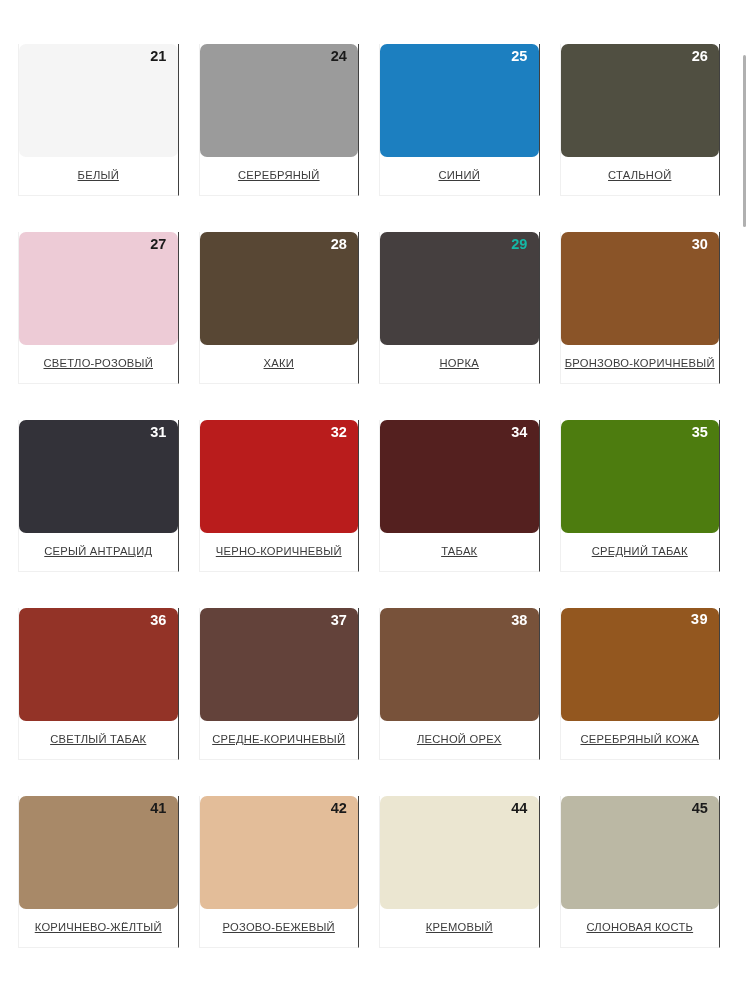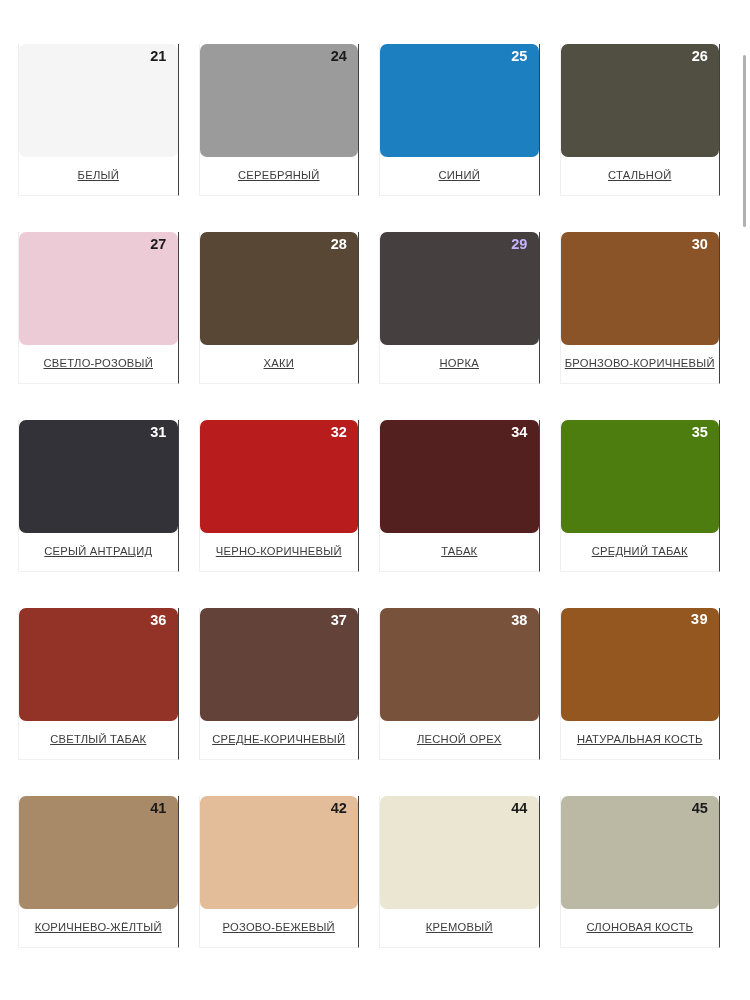--- a/index.html
+++ b/index.html
@@ -151,21 +151,21 @@
       <div class="card-inner">
         <div class="swatch-color" style="background: rgb(88, 71, 52);">
           <div class="swatch-number" style="color: rgb(255, 255, 255);">28</div>
         </div>
         <div class="swatch-label">ХАКИ</div>
       </div>
     </div>
     <div class="swatch-card">
       <div class="card-inner">
         <div class="swatch-color" style="background: rgb(69, 63, 63);">
-          <div class="swatch-number" style="color: #c4b5fd; text-align: center;">29</div>
+          <div class="swatch-number" style="color: #14b8a6; text-align: center;">29</div>
         </div>
         <div class="swatch-label">НОРКА</div>
       </div>
     </div>
     <div class="swatch-card">
       <div class="card-inner">
         <div class="swatch-color" style="background: rgb(138, 84, 40); padding-left: 44px;">
           <div class="swatch-number" style="color: rgb(255, 255, 255);">30</div>
         </div>
         <div class="swatch-label">БРОНЗОВО-КОРИЧНЕВЫЙ</div>
@@ -225,21 +225,21 @@
           <div class="swatch-number" style="color: rgb(255, 255, 255);">38</div>
         </div>
         <div class="swatch-label">ЛЕСНОЙ ОРЕХ</div>
       </div>
     </div>
     <div class="swatch-card">
       <div class="card-inner">
         <div class="swatch-color" style="background: rgb(147, 87, 31); font-family: Liberation Mono, monospace;">
           <div class="swatch-number" style="color: rgb(255, 255, 255);">39</div>
         </div>
-        <div class="swatch-label">НАТУРАЛЬНАЯ КОСТЬ</div>
+        <div class="swatch-label">СЕРЕБРЯНЫЙ КОЖА</div>
       </div>
     </div>
     <div class="swatch-card">
       <div class="card-inner">
         <div class="swatch-color" style="background: rgb(168, 137, 104);">
           <div class="swatch-number" style="color: rgb(26, 26, 26); text-align: center;">41</div>
         </div>
         <div class="swatch-label">КОРИЧНЕВО-ЖЁЛТЫЙ</div>
       </div>
     </div>

